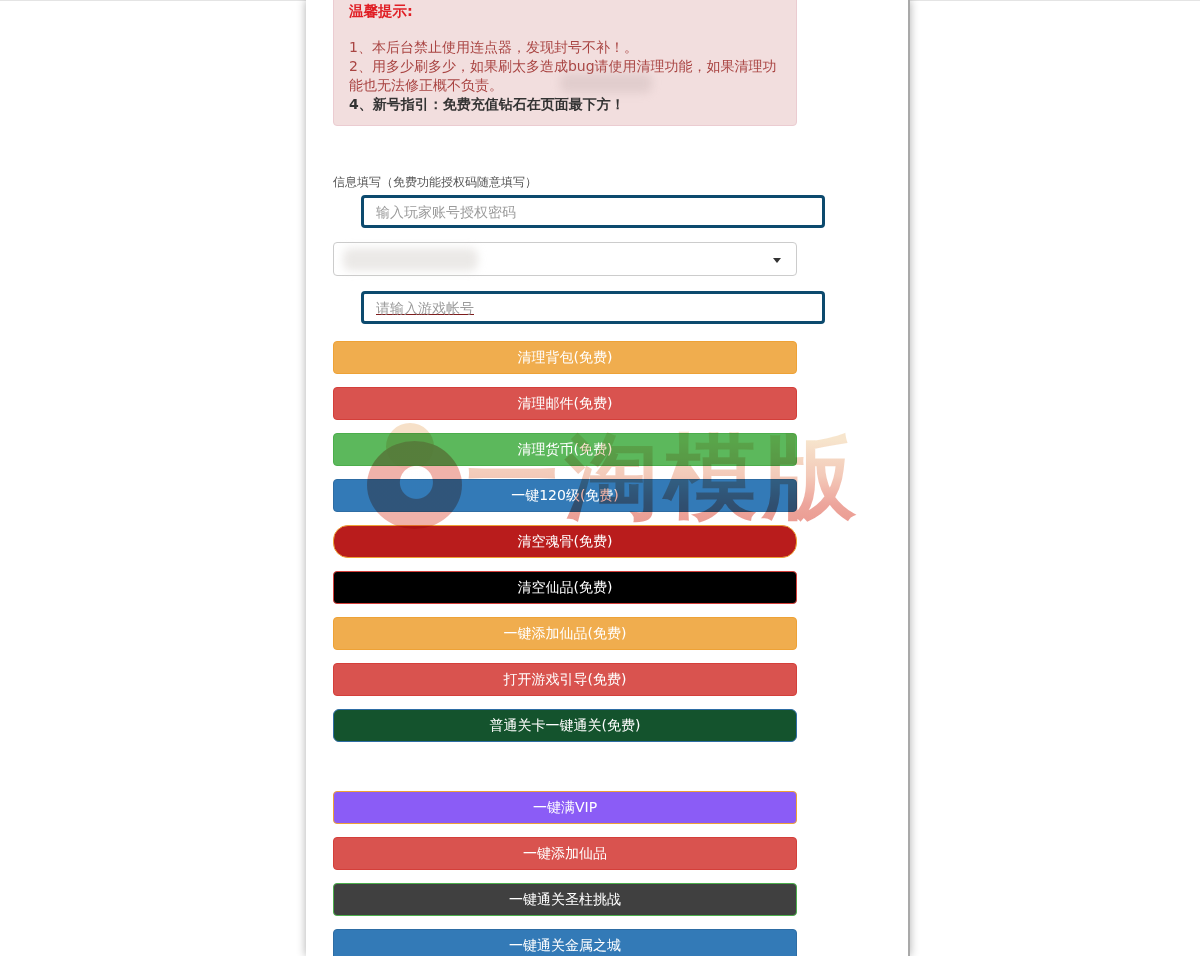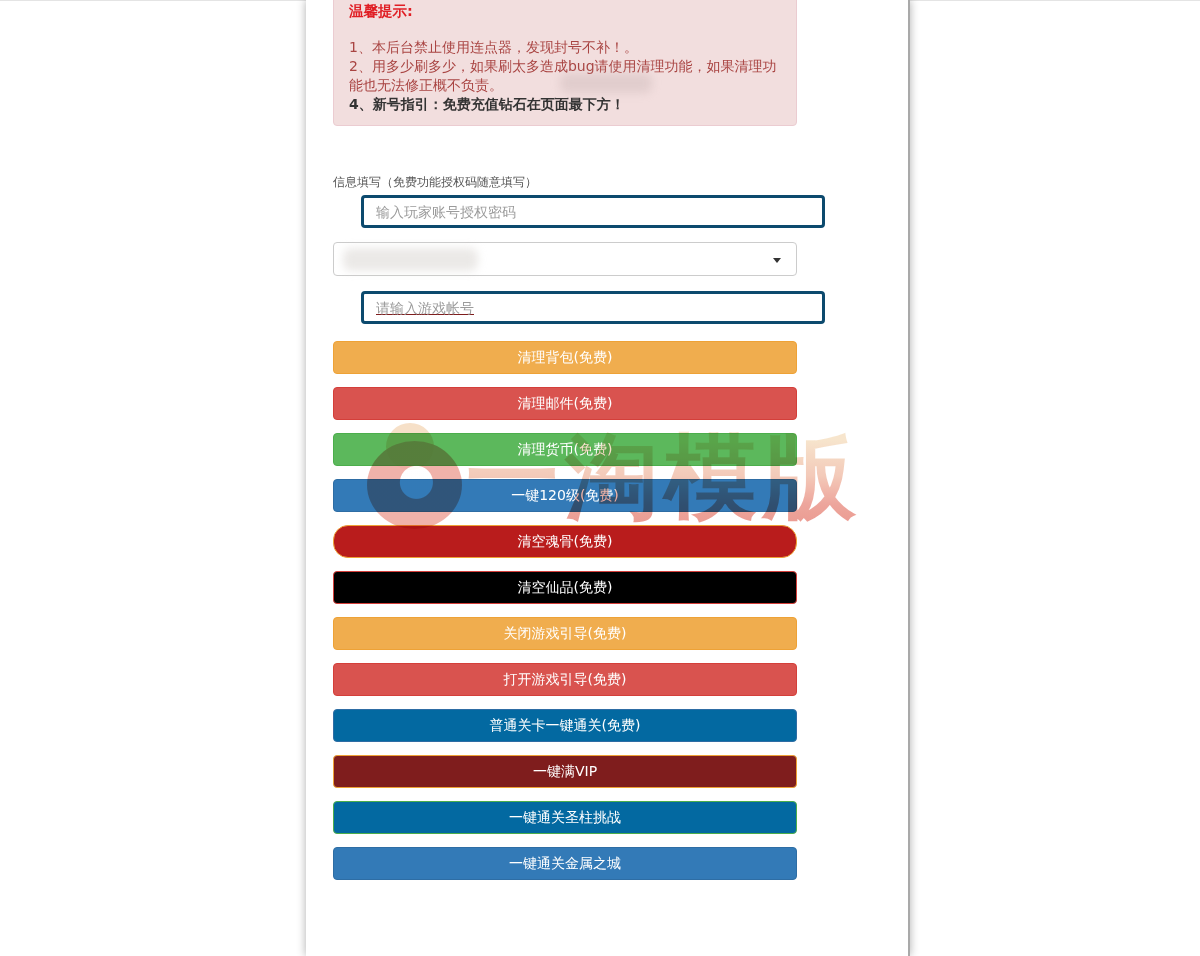--- a/index.html
+++ b/index.html
@@ -127,25 +127,26 @@
 
   <input class="text-input input-account" type="text" placeholder="请输入游戏帐号" style="">
 
   <div class="btn-stack" id="btn-stack">
       <button class="action-btn" style="background: rgb(240, 173, 78); border-color: rgb(238, 162, 54);">清理背包(免费)</button>
       <button class="action-btn" style="background: rgb(217, 83, 79); border-color: rgb(212, 63, 58);">清理邮件(免费)</button>
       <button class="action-btn" style="background: rgb(92, 184, 92); border-color: rgb(76, 174, 76);">清理货币(免费)</button>
       <button class="action-btn" style="background: rgb(51, 122, 183); border-color: rgb(46, 109, 164);">一键120级(免费)</button>
       <button class="action-btn" style="background: #b91c1c; border-color: rgb(238, 162, 54); border-radius: 15px;">清空魂骨(免费)</button>
       <button class="action-btn" style="background: #000000; border-color: rgb(212, 63, 58);">清空仙品(免费)</button>
-      <button class="action-btn" style="background: rgb(240, 173, 78); border-color: rgb(238, 162, 54);">关闭游戏引导(免费)</button>
+      <button class="action-btn" style="background: rgb(240, 173, 78); border-color: rgb(238, 162, 54);">一键添加仙品(免费)</button>
       <button class="action-btn" style="background: rgb(217, 83, 79); border-color: rgb(212, 63, 58);">打开游戏引导(免费)</button>
-      <button class="action-btn" style="background: #0369a1; border-color: rgb(46, 109, 164);">普通关卡一键通关(免费)</button>
-      <button class="action-btn" style="background: #7f1d1d; border-color: rgb(238, 162, 54);">一键满VIP</button>
-      <button class="action-btn" style="background: #0369a1; border-color: rgb(76, 174, 76);">一键通关圣柱挑战</button>
+      <button class="action-btn" style="background: #14532d; border-color: rgb(46, 109, 164); border-radius: 6px;">普通关卡一键通关(免费)</button>
+      <button class="action-btn" style="background: #8b5cf6; border-color: rgb(238, 162, 54); margin-top: 36px;">一键满VIP</button>
+      <button class="action-btn" style="background: rgb(217, 83, 79); border-color: rgb(212, 63, 58);">一键添加仙品</button>
+      <button class="action-btn" style="background: #404040; border-color: rgb(76, 174, 76);">一键通关圣柱挑战</button>
       <button class="action-btn" style="background: rgb(51, 122, 183); border-color: rgb(46, 109, 164);">一键通关金属之城</button>
     </div>
 
 </div>
 
 <div class="watermark">
   <div class="wm-cream-disc"></div>
   <div class="wm-donut"></div>
   <div class="wm-text">一淘模版</div>
 </div>

